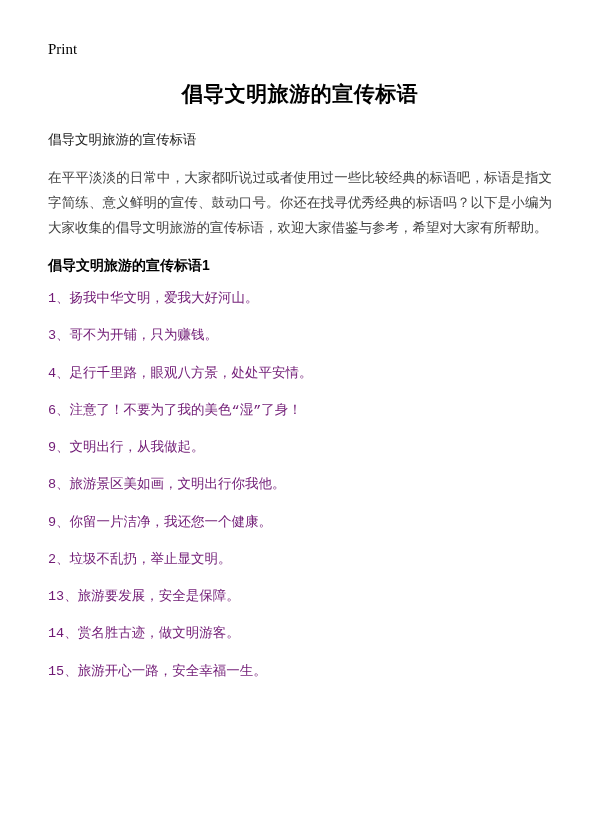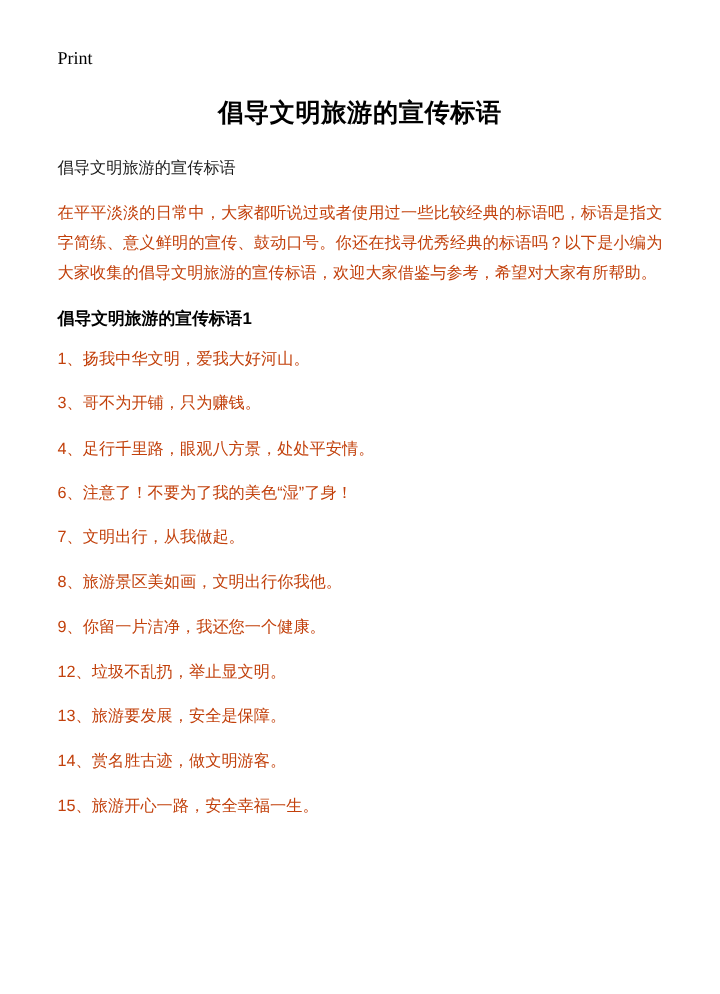--- a/index.html
+++ b/index.html
@@ -44,40 +44,40 @@
     font-family: "Liberation Sans", "DejaVu Sans", sans-serif;
     font-size: 13.5px;
     color: #1a1a1a;
     margin: 0 4px 16px 4px;
     line-height: 1.5;
   }
   .intro {
     font-family: "Liberation Sans", "DejaVu Sans", sans-serif;
     font-size: 13.5px;
     line-height: 1.85;
-    color: #c2410c;
+    color: #404040;
     margin: 0 4px 16px 4px;
     text-align: justify;
   }
   .section-heading {
     font-family: Liberation Sans, sans-serif;
     font-size: 14px;
     font-weight: bold;
     color: #000000;
     margin: 0 4px 14px 4px;
   }
   .item-list {
     list-style: none;
     margin: 0;
     padding: 0;
   }
   .item {
-    font-family: Liberation Sans, sans-serif;
+    font-family: Liberation Mono, monospace;
     font-size: 13.5px;
-    color: #c2410c;
+    color: #701a75;
     line-height: 1.5;
     margin: 0 4px 17px 4px;
   }
 </style>
 </head>
 <body>
 
 <div class="page">
 
   <a class="print-link" href="#">Print</a>
@@ -88,23 +88,23 @@
 
   <p class="intro">在平平淡淡的日常中，大家都听说过或者使用过一些比较经典的标语吧，标语是指文字简练、意义鲜明的宣传、鼓动口号。你还在找寻优秀经典的标语吗？以下是小编为大家收集的倡导文明旅游的宣传标语，欢迎大家借鉴与参考，希望对大家有所帮助。</p>
 
   <h2 class="section-heading">倡导文明旅游的宣传标语1</h2>
 
   <ul class="item-list">
     <li class="item">1、扬我中华文明，爱我大好河山。</li>
     <li class="item">3、哥不为开铺，只为赚钱。</li>
     <li class="item">4、足行千里路，眼观八方景，处处平安情。</li>
     <li class="item">6、注意了！不要为了我的美色“湿”了身！</li>
-    <li class="item">7、文明出行，从我做起。</li>
+    <li class="item">9、文明出行，从我做起。</li>
     <li class="item">8、旅游景区美如画，文明出行你我他。</li>
     <li class="item">9、你留一片洁净，我还您一个健康。</li>
-    <li class="item">12、垃圾不乱扔，举止显文明。</li>
+    <li class="item">2、垃圾不乱扔，举止显文明。</li>
     <li class="item">13、旅游要发展，安全是保障。</li>
     <li class="item">14、赏名胜古迹，做文明游客。</li>
     <li class="item">15、旅游开心一路，安全幸福一生。</li>
 
   </ul>
 
 </div>
 
 </body></html>

